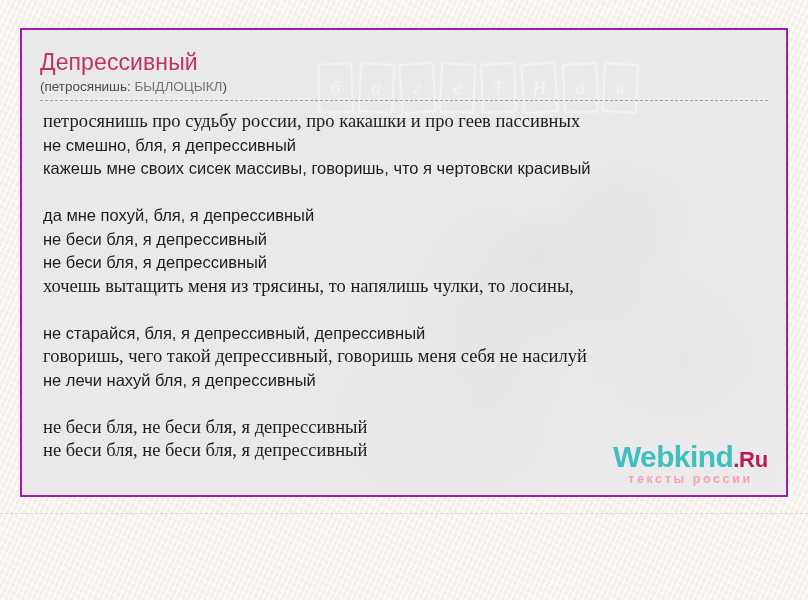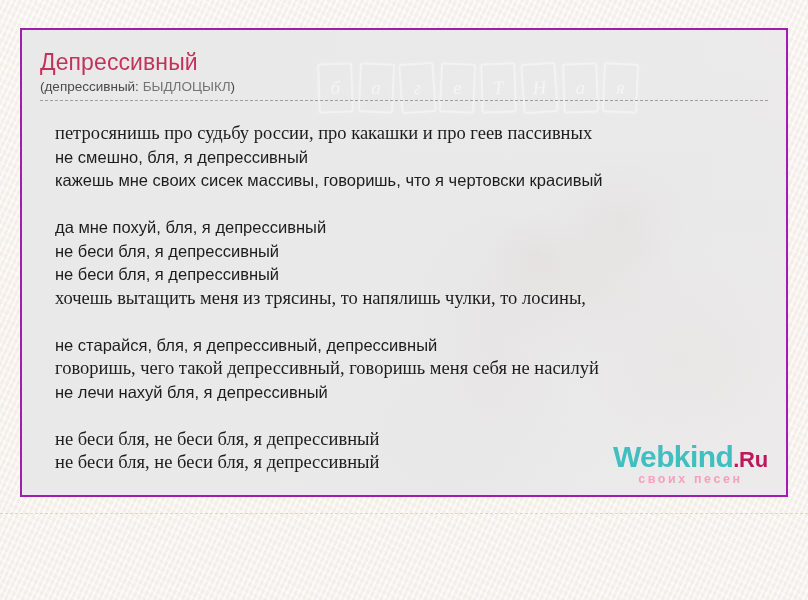--- a/index.html
+++ b/index.html
@@ -134,21 +134,21 @@
     z-index: 3;
     margin: 5px 18px 0 0;
     margin-left: 18px;
     border-top: 1px dashed #9f9f9f;
   }
 
   
   .lyrics {
     position: relative;
     z-index: 3;
-    margin: 13px;
+    margin: 1px;
     padding: 8px 0 0 20px;
     font-size: 16.5px;
     line-height: 23.5px;
     color: #1d1d1d;
     white-space: pre;
     font-family: "Liberation Sans", sans-serif;
   }
   .lyrics .l-serif {
     font-family: "Liberation Serif", serif;
     font-size: 18.5px;
@@ -209,25 +209,25 @@
     <span class="wm-cell">г</span>
     <span class="wm-cell">е</span>
     <span class="wm-cell">Т</span>
     <span class="wm-cell">Н</span>
     <span class="wm-cell">а</span>
     <span class="wm-cell">я</span>
   </div>
 
   <div class="card-header">
     <h1 class="song-title">Депрессивный</h1>
-    <div class="artist-line"><span>(депрессивный: </span><a class="artist-link" href="#">БЫДЛОЦЫКЛ</a><span>)</span></div>
+    <div class="artist-line"><span>(петросянишь: </span><a class="artist-link" href="#">БЫДЛОЦЫКЛ</a><span>)</span></div>
   </div>
 
   <div class="header-sep"></div>
 
   <div class="lyrics"><span class="l-line l-serif">петросянишь про судьбу россии, про какашки и про геев пассивных</span><span class="l-line">не смешно, бля, я депрессивный</span><span class="l-line">кажешь мне своих сисек массивы, говоришь, что я чертовски красивый</span><span class="l-blank"></span><span class="l-line">да мне похуй, бля, я депрессивный</span><span class="l-line">не беси бля, я депрессивный</span><span class="l-line">не беси бля, я депрессивный</span><span class="l-line l-serif">хочешь вытащить меня из трясины, то напялишь чулки, то лосины,</span><span class="l-blank"></span><span class="l-line">не старайся, бля, я депрессивный, депрессивный</span><span class="l-line l-serif">говоришь, чего такой депрессивный, говоришь меня себя не насилуй</span><span class="l-line">не лечи нахуй бля, я депрессивный</span><span class="l-blank"></span><span class="l-line l-serif">не беси бля, не беси бля, я депрессивный</span><span class="l-line l-serif">не беси бля, не беси бля, я депрессивный</span></div>
 
   <div class="webkind-logo">
     <span class="wk-main"><span>Webkind</span><span class="wk-ru">.Ru</span></span>
-    <span class="wk-sub">своих песен</span>
+    <span class="wk-sub">тексты россии</span>
   </div>
 
 </div>
 
 </body></html>

